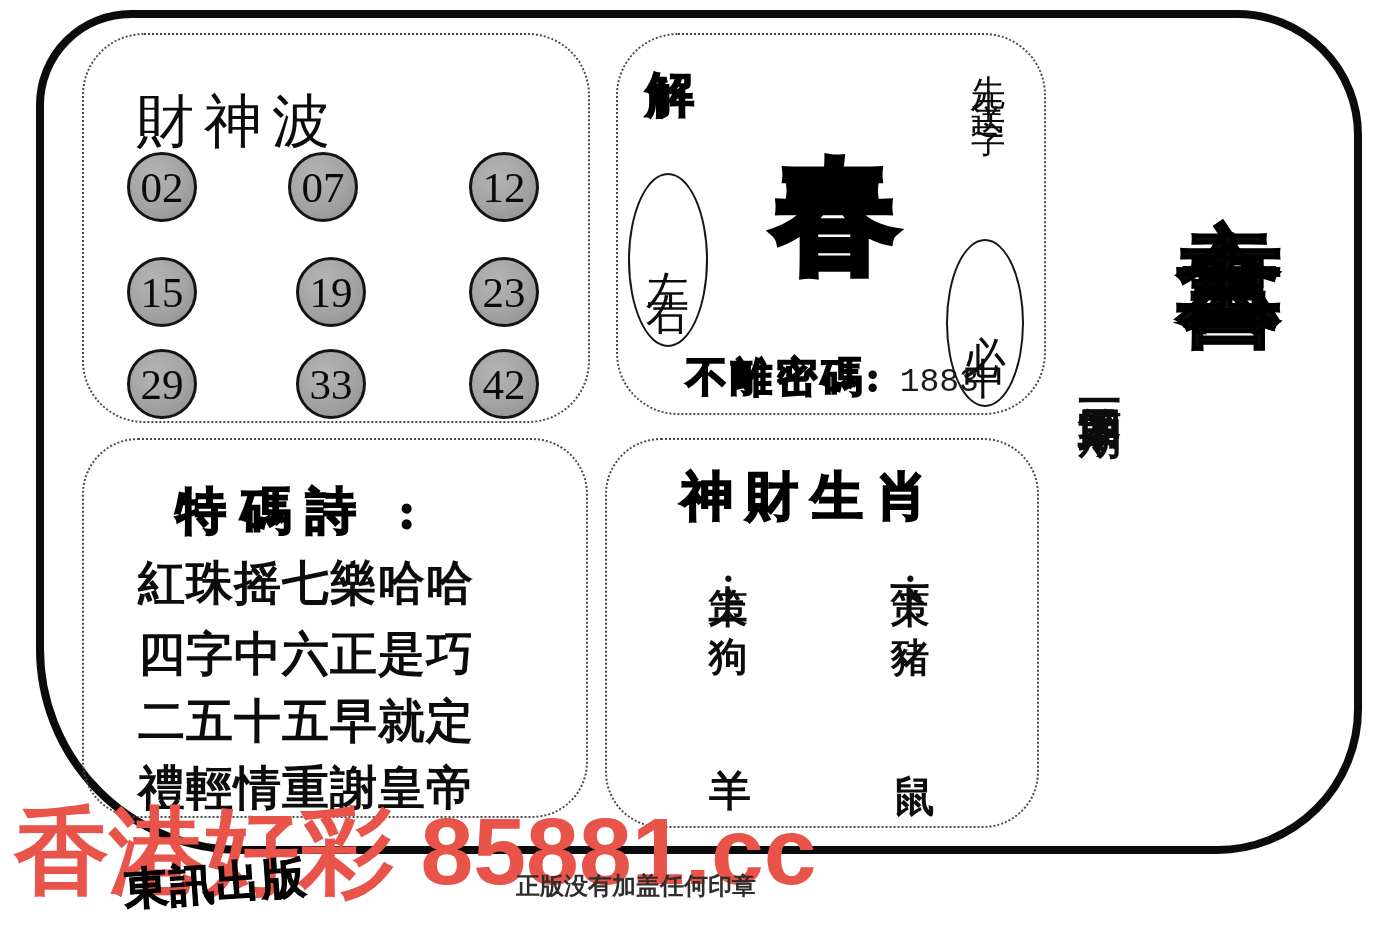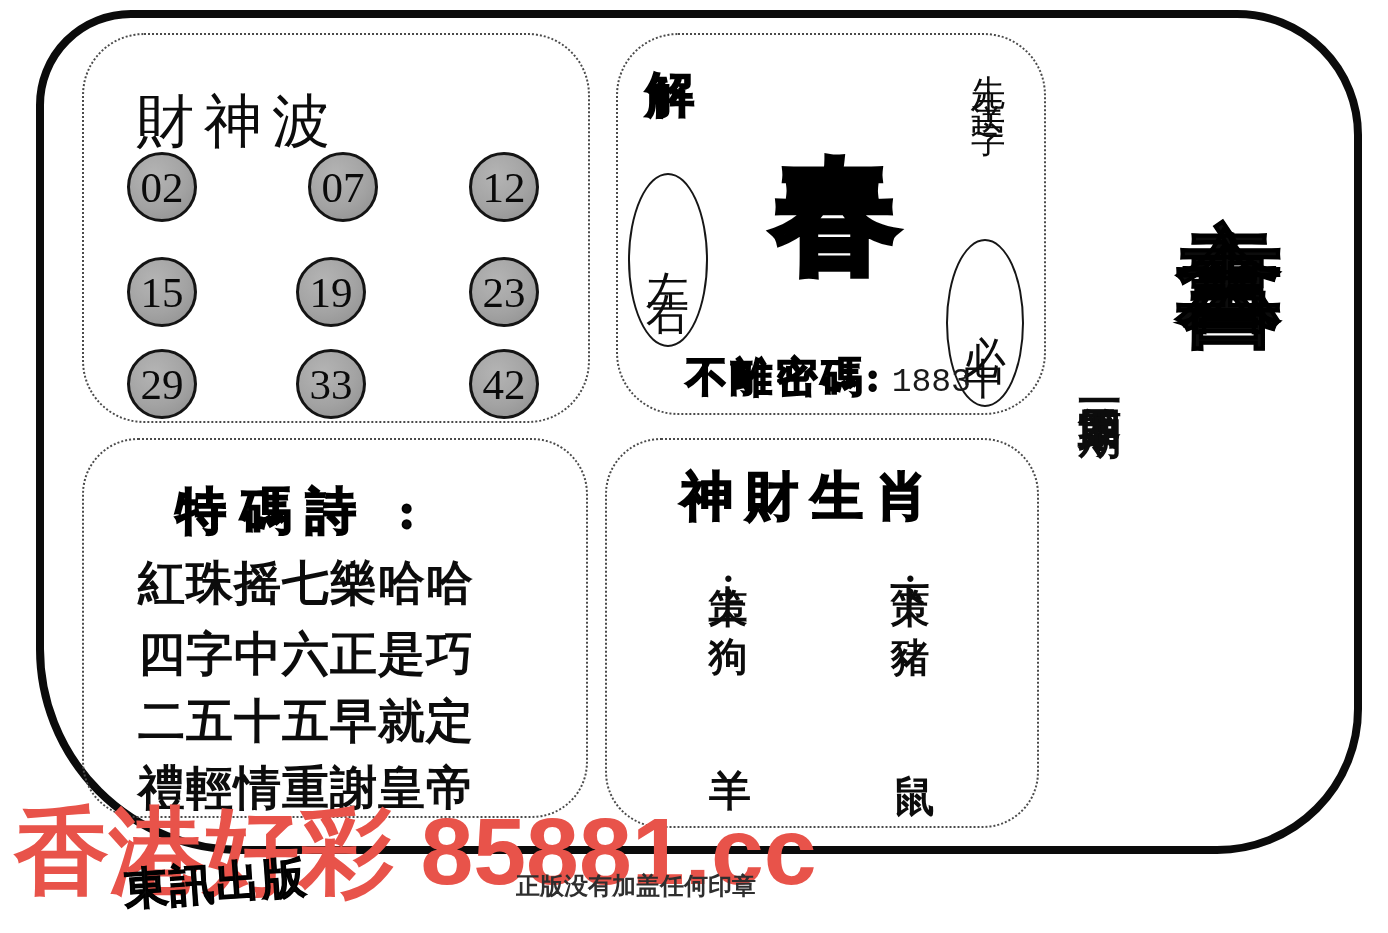--- a/index.html
+++ b/index.html
@@ -53,21 +53,21 @@
   .oval-lr{left:10px;top:138px;width:80px;height:174px;}
   .oval-bz{left:328px;top:204px;width:78px;height:168px;}
   .oval .vtext{font-size:43px;letter-spacing:22px;line-height:1;}
   .chun{
     position:absolute;left:138px;top:118px;width:160px;text-align:center;
     font-size:126px;font-weight:900;line-height:1;
     font-family:"Liberation Sans","DejaVu Sans",sans-serif;
     -webkit-text-stroke:6px #000;
   }
   .code-row{
-    position:absolute;left:68px;top:322px;display:flex;align-items:baseline;gap:8px;white-space:nowrap;
+    position:absolute;left:68px;top:322px;display:flex;align-items:baseline;gap:16px;white-space:nowrap;
   }
   .code-label{
     font-size:41px;font-weight:bold;letter-spacing:4px;-webkit-text-stroke:1.8px #000;line-height:1;
   }
   .code-value{
     font-size:33px;font-family:Liberation Mono, monospace;line-height:1;color:#1a1a1a;
   }
   
   .poem-title{
     position:absolute;left:92px;top:38px;margin:0;font-size:50px;font-weight:bold;
@@ -124,21 +124,21 @@
 </head>
 <body>
 
 <div class="canvas">
 
   <div class="outer-border"></div>
 
   <section class="panel panel-caishen">
     <h2 class="caishen-title serif">財神波</h2>
     <div class="num-circle serif" style="left:43px;top:117px">02</div>
-    <div class="num-circle serif" style="left:224px;top:117px">07</div>
+    <div class="num-circle serif" style="left:204px;top:117px">07</div>
     <div class="num-circle serif" style="left:385px;top:117px">12</div>
     <div class="num-circle serif" style="left:43px;top:222px">15</div>
     <div class="num-circle serif" style="left:212px;top:222px">19</div>
     <div class="num-circle serif" style="left:385px;top:222px">23</div>
     <div class="num-circle serif" style="left:43px;top:314px">29</div>
     <div class="num-circle serif" style="left:212px;top:314px">33</div>
     <div class="num-circle serif" style="left:385px;top:314px">42</div>
   </section>
 
   <section class="panel panel-hint">

